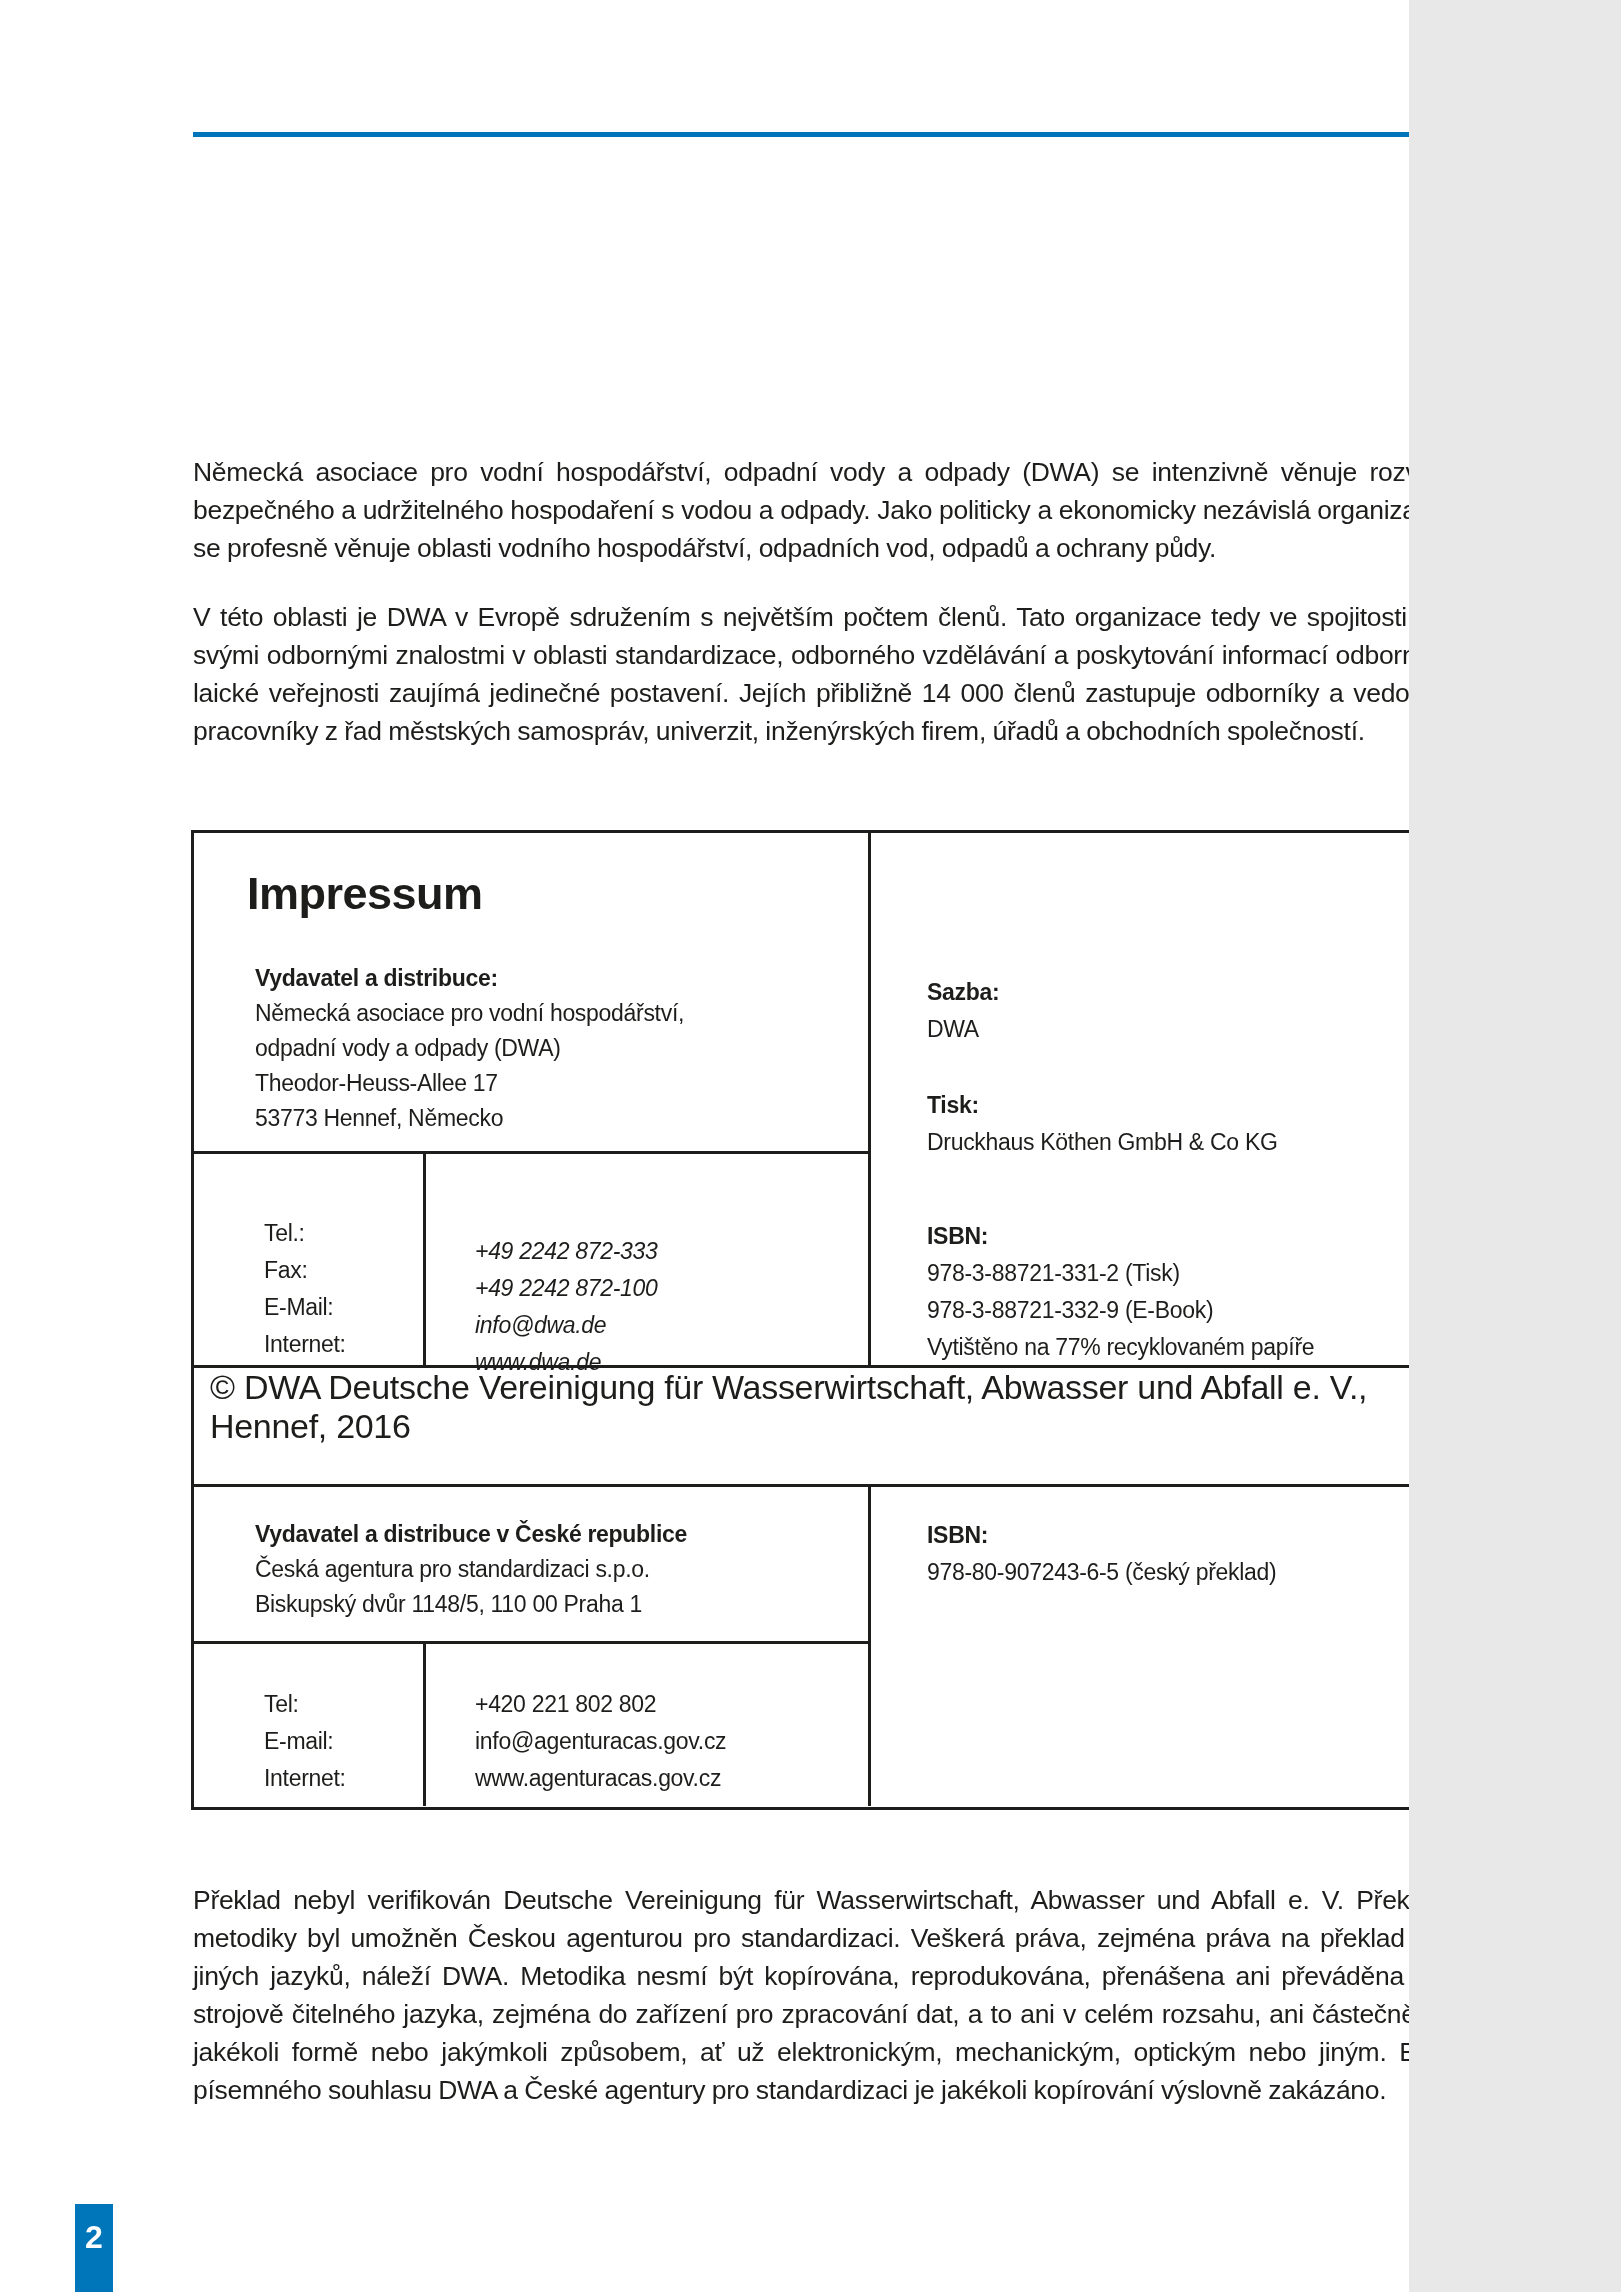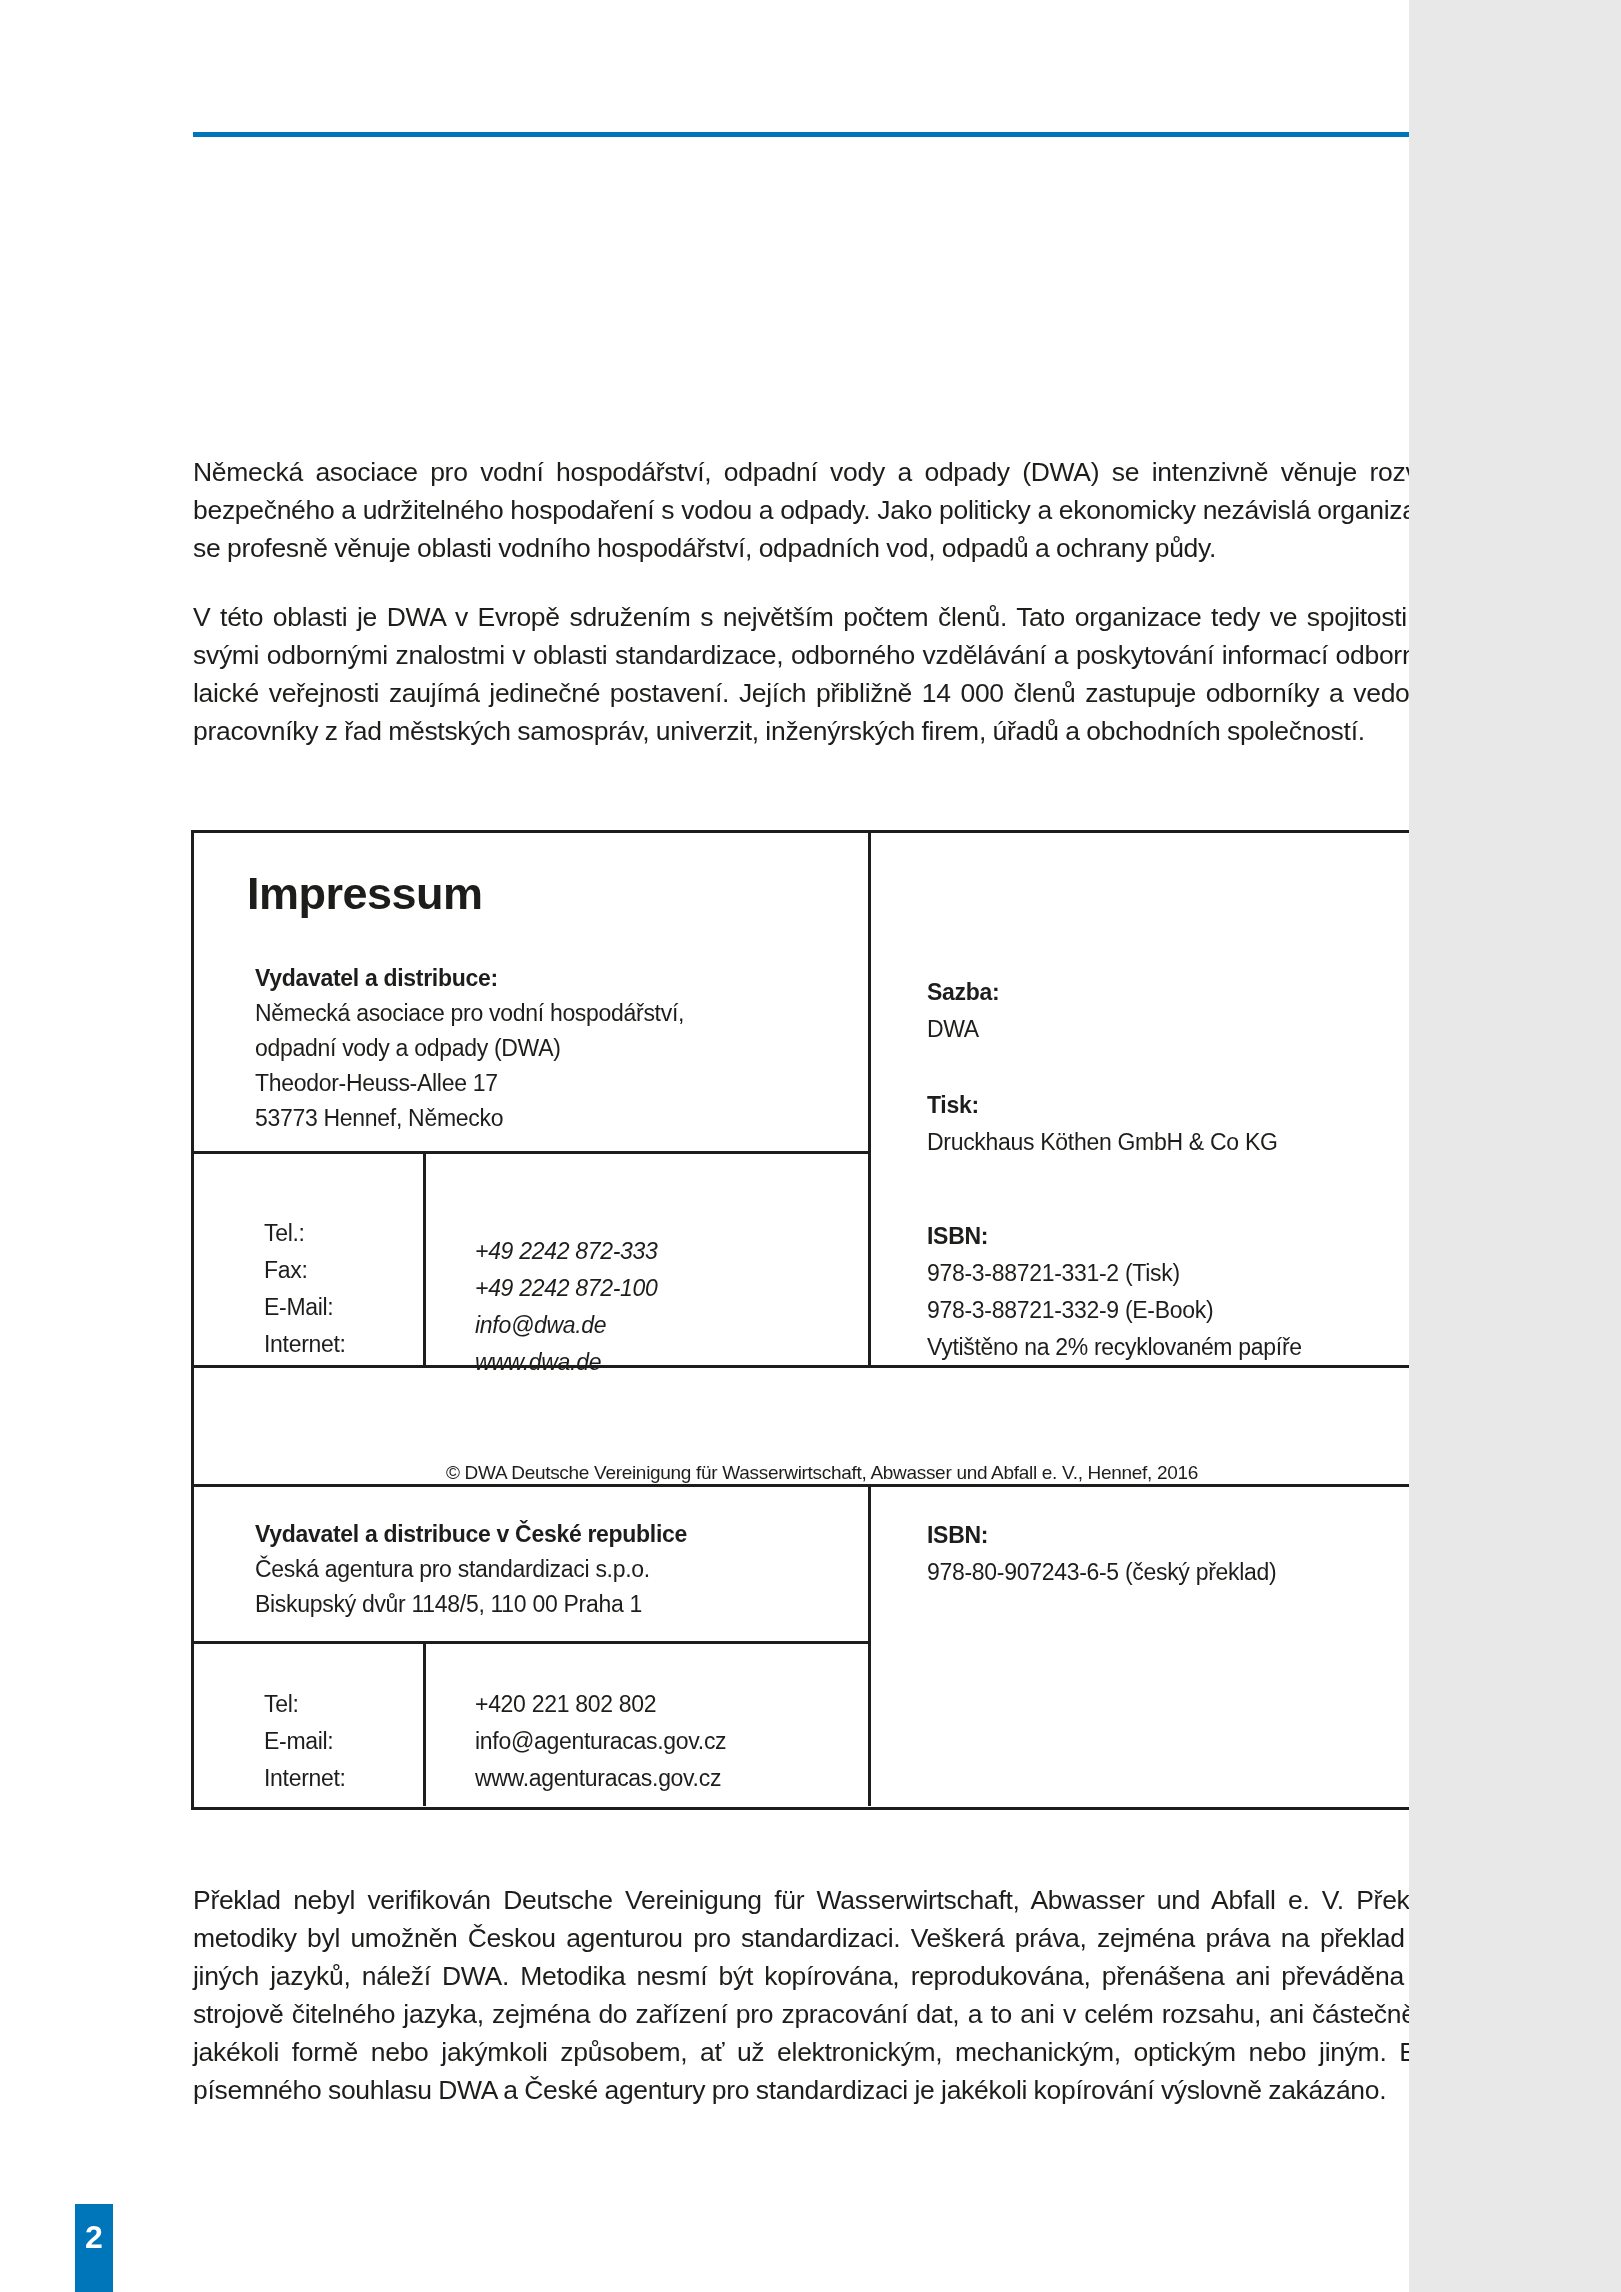--- a/index.html
+++ b/index.html
@@ -57,23 +57,23 @@
   .pub-cz{left:53px;top:676px;width:608px;}
   .contact-labels-de{left:62px;top:374px;line-height:37px;}
   .contact-values-de{left:273px;top:392px;line-height:37px;font-style:italic;}
   .contact-labels-cz{left:62px;top:845px;line-height:37px;}
   .contact-values-cz{left:273px;top:845px;line-height:37px;}
   .sazba-block{left:725px;top:133px;width:510px;line-height:37px;}
   .gap1{margin-bottom:39px;}
   .gap2{margin-bottom:57px;}
   .isbn-cz{left:725px;top:676px;width:510px;line-height:37px;}
   .copy-row{
-    left:4px;top:535px;width:1248px;height:116px;
-    display:flex;align-items:flex-end;justify-content:center;
-    font-size:19px;letter-spacing:-0.3px;
+    left:16px;top:535px;width:1248px;height:116px;
+    display:flex;align-items:flex-start;justify-content:center;
+    font-size:34px;letter-spacing:-0.3px;
   }
   
   .page-badge{
     left:75px;top:2204px;width:38px;height:88px;
     display:flex;justify-content:center;
     color:#ffffff;
     font-size:32px;font-weight:bold;
   }
   .page-badge span{margin-top:14.7px;}
 </style>
@@ -126,21 +126,21 @@
         <div>DWA</div>
       </div>
       <div class="gap2">
         <div class="bold">Tisk:</div>
         <div>Druckhaus Köthen GmbH &amp; Co KG</div>
       </div>
       <div>
         <div class="bold">ISBN:</div>
         <div>978-3-88721-331-2 (Tisk)</div>
         <div>978-3-88721-332-9 (E-Book)</div>
-        <div>Vytištěno na 2% recyklovaném papíře</div>
+        <div>Vytištěno na 77% recyklovaném papíře</div>
       </div>
     </div>
 
     <div class="abs copy-row">
       <span>© DWA Deutsche Vereinigung für Wasserwirtschaft, Abwasser und Abfall e. V., Hennef, 2016</span>
     </div>
 
     <div class="abs blocktext pub-cz">
       <div class="bold">Vydavatel a distribuce v České republice</div>
       <div>Česká agentura pro standardizaci s.p.o.</div>

